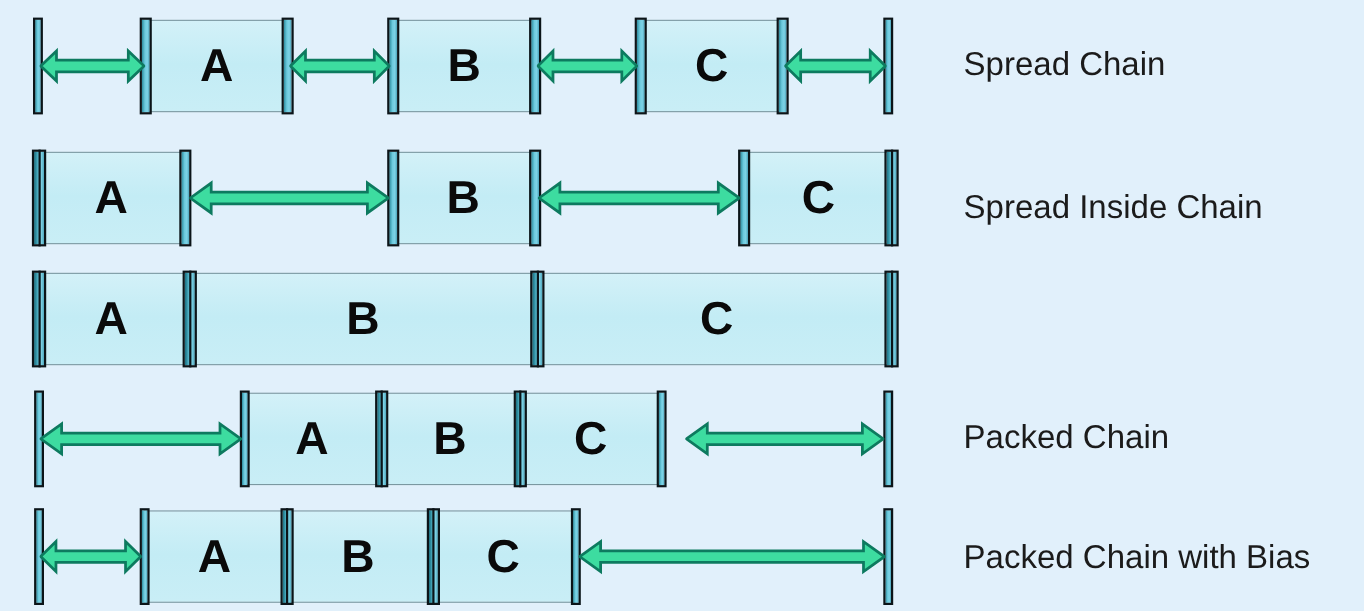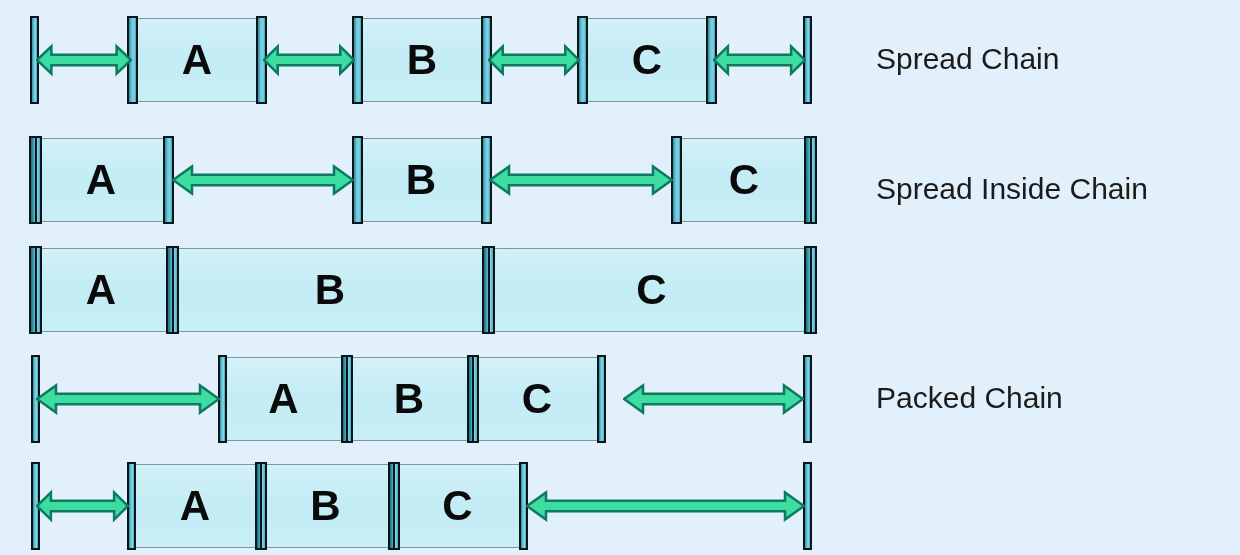--- a/index.html
+++ b/index.html
@@ -246,13 +246,14 @@
         <svg width="93" height="34" viewBox="0 0 93 34">
           <polygon points="1.00,17.00 14.88,3.40 14.88,11.73 78.12,11.73 78.12,3.40 92.00,17.00 78.12,30.60 78.12,22.27 14.88,22.27 14.88,30.60" fill="#3ddca0" stroke="#0d7a5f" stroke-width="2.5" stroke-linejoin="miter"></polygon>
         </svg>
       </div>
       <div class="arrow" style="left: 526px; top: 25px; width: 279px; height: 34px;">
         <svg width="279" height="34" viewBox="0 0 279 34">
           <polygon points="1.00,17.00 20.00,3.40 20.00,11.73 259.00,11.73 259.00,3.40 278.00,17.00 259.00,30.60 259.00,22.27 20.00,22.27 20.00,30.60" fill="#3ddca0" stroke="#0d7a5f" stroke-width="2.5" stroke-linejoin="miter"></polygon>
         </svg>
       </div>
     </div>
+    <div class="row-label" style="left: 876px; top: 492px;">Packed Chain with Bias</div>
   </div>
 
 </body></html>

